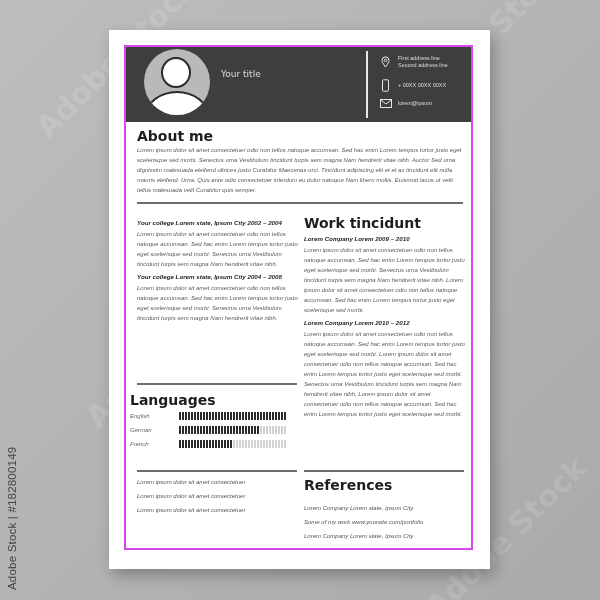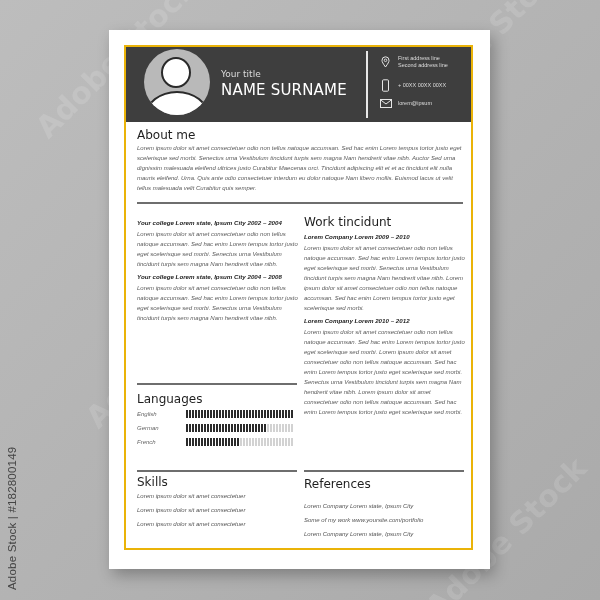--- a/index.html
+++ b/index.html
@@ -18,21 +18,21 @@
       position: absolute; font-family: "DejaVu Sans", sans-serif; font-weight: bold;
       font-size: 30px; color: rgba(255,255,255,0.13); transform: rotate(-45deg);
       white-space: nowrap; pointer-events: none;
     }
     .page {
       position: absolute; left: 109px; top: 30px; width: 381px; height: 539px;
       background: #ffffff; box-shadow: 4px 6px 14px rgba(0,0,0,0.28);
     }
     .frame {
       position: absolute; left: 15px; top: 15px; width: 349px; height: 505px;
-      border: 2px solid #eab308; box-sizing: border-box; background: #fff;
+      border: 2px solid #d946ef; box-sizing: border-box; background: #fff;
     }
     .header {
       position: absolute; left: 0; top: 0; width: 345px; height: 75px; background: #3e3e3e;
     }
     .avatar {
       position: absolute; left: 18px; top: 2px; width: 66px; height: 66px; border-radius: 50%;
       background: #b9b9b9; overflow: hidden;
     }
     .avatar .head {
       position: absolute; left: 17px; top: 8px; width: 30px; height: 31px; border-radius: 50%;
@@ -46,21 +46,21 @@
     .your-title { font-size: 9px; color: #dcdcdc; font-family: "DejaVu Sans", sans-serif; }
     .name { font-size: 15px; color: #fff; margin-top: 2px; letter-spacing: 0.2px; }
     .vdivider {
       position: absolute; left: 240px; top: 4px; width: 2px; height: 67px; background: #e8e8e8;
     }
     .contact { position: absolute; left: 255px; color: #dedede; font-size: 5.5px; line-height: 7px;
       font-family: "Liberation Sans", sans-serif; }
     .contact .ic { position: absolute; left: 0; }
     .contact .tx { position: absolute; left: 17px; white-space: nowrap; }
     h2 {
-      margin: 0; font-size: 12px; font-weight: normal; color: #1e1e1e; font-family: "DejaVu Sans", sans-serif;
+      margin: 0; font-size: 14px; font-weight: bold; color: #1e1e1e; font-family: "DejaVu Sans", sans-serif;
     }
     .para {
       font-family: "Liberation Sans", sans-serif; font-style: italic; color: #5a5a5a;
       font-size: 6px; line-height: 10px; margin: 0;
     }
     .sub {
       font-family: "Liberation Sans", sans-serif; font-style: italic; font-weight: bold;
       font-size: 6.2px; color: #222; margin: 0; white-space: nowrap;
     }
     .rule { position: absolute; height: 2px; background: #6e6e6e; }
@@ -92,21 +92,20 @@
 <div class="page">
   <div class="frame">
 
     <div class="header">
       <div class="avatar">
         <div class="head"></div>
         <div class="body"></div>
       </div>
       <div class="title-block">
         <div class="your-title">Your title</div>
-        <div class="name">NAME SURNAME</div>
       </div>
       <div class="vdivider"></div>
 
       <div class="contact" style="top:9px;">
         <svg class="ic" width="9" height="12" viewBox="0 0 9 12">
           <path d="M4.5 11 C2 7.5 1 6 1 4.3 A3.5 3.5 0 0 1 8 4.3 C8 6 7 7.5 4.5 11 Z" fill="none" stroke="#e6e6e6" stroke-width="1"></path>
           <circle cx="4.5" cy="4.3" r="1.3" fill="none" stroke="#e6e6e6" stroke-width="0.9"></circle>
         </svg>
         <div class="tx" style="top:-1px;">
           <div>First address line</div>
@@ -137,21 +136,21 @@
     <div class="rule" style="left:11px;top:155px;width:326px;"></div>
 
     <div class="sec" style="left:11px;top:168px;width:162px;">
       <p class="sub" style="margin-top:4px;">Your college  Lorem state, Ipsum City 2002 – 2004</p>
       <p class="para" style="margin-top:3px;">Lorem ipsum dolor sit amet consectetuer odio non tellus natoque accumsan. Sed hac enim Lorem tempus tortor justo eget scelerisque sed morbi. Senectus urna Vestibulum tincidunt turpis sem magna Nam hendrerit vitae nibh.</p>
       <p class="sub" style="margin-top:4px;">Your college  Lorem state, Ipsum City 2004 – 2008</p>
       <p class="para" style="margin-top:3px;">Lorem ipsum dolor sit amet consectetuer odio non tellus natoque accumsan. Sed hac enim Lorem tempus tortor justo eget scelerisque sed morbi. Senectus urna Vestibulum tincidunt turpis sem magna Nam hendrerit vitae nibh.</p>
     </div>
     <div class="rule" style="left:11px;top:336px;width:160px;"></div>
 
-    <div class="sec" style="left:11px;top:345px;width:162px;">
+    <div class="sec" style="left:4px;top:345px;width:162px;">
       <h2 style="margin-bottom:1px;">Languages</h2>
       <div class="lang-row">
         <span class="lang-label">English</span>
         <div class="lang-bar">
             <div class="lang-fill" style="width:100%;"></div>
           </div>
       </div>
       <div class="lang-row">
         <span class="lang-label">German</span>
         <div class="lang-bar">
@@ -161,21 +160,20 @@
       <div class="lang-row">
         <span class="lang-label">French</span>
         <div class="lang-bar">
             <div class="lang-fill" style="width:50%;"></div>
           </div>
       </div>
     </div>
     <div class="rule" style="left:11px;top:423px;width:160px;"></div>
 
     <div class="sec" style="left:11px;top:428px;width:162px;">
-      <h2 style="margin-bottom:0px;">Skills</h2>
       <div class="skill">Lorem ipsum dolor sit amet consectetuer</div>
       <div class="skill">Lorem ipsum dolor sit amet consectetuer</div>
       <div class="skill">Lorem ipsum dolor sit amet consectetuer</div>
     </div>
 
     <div class="sec" style="left:178px;top:168px;width:162px;">
       <h2>Work tincidunt</h2>
       <p class="sub" style="margin-top:4px;">Lorem Company  Lorem 2009 – 2010</p>
       <p class="para" style="margin-top:3px;">Lorem ipsum dolor sit amet consectetuer odio non tellus natoque accumsan. Sed hac enim Lorem tempus tortor justo eget scelerisque sed morbi. Senectus urna Vestibulum tincidunt turpis sem magna Nam hendrerit vitae nibh. Lorem ipsum dolor sit amet consectetuer odio non tellus natoque accumsan. Sed hac enim Lorem tempus tortor justo eget scelerisque sed morbi.</p>
       <p class="sub" style="margin-top:4px;">Lorem Company  Lorem 2010 – 2012</p>

